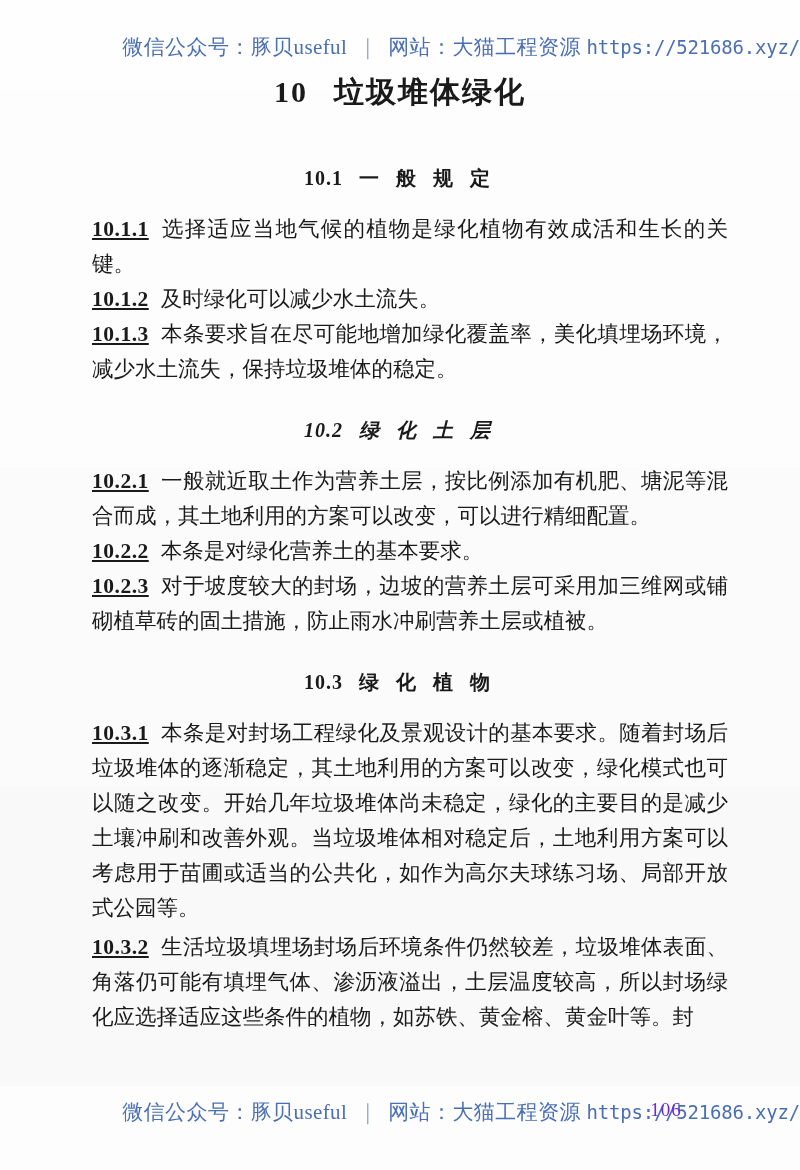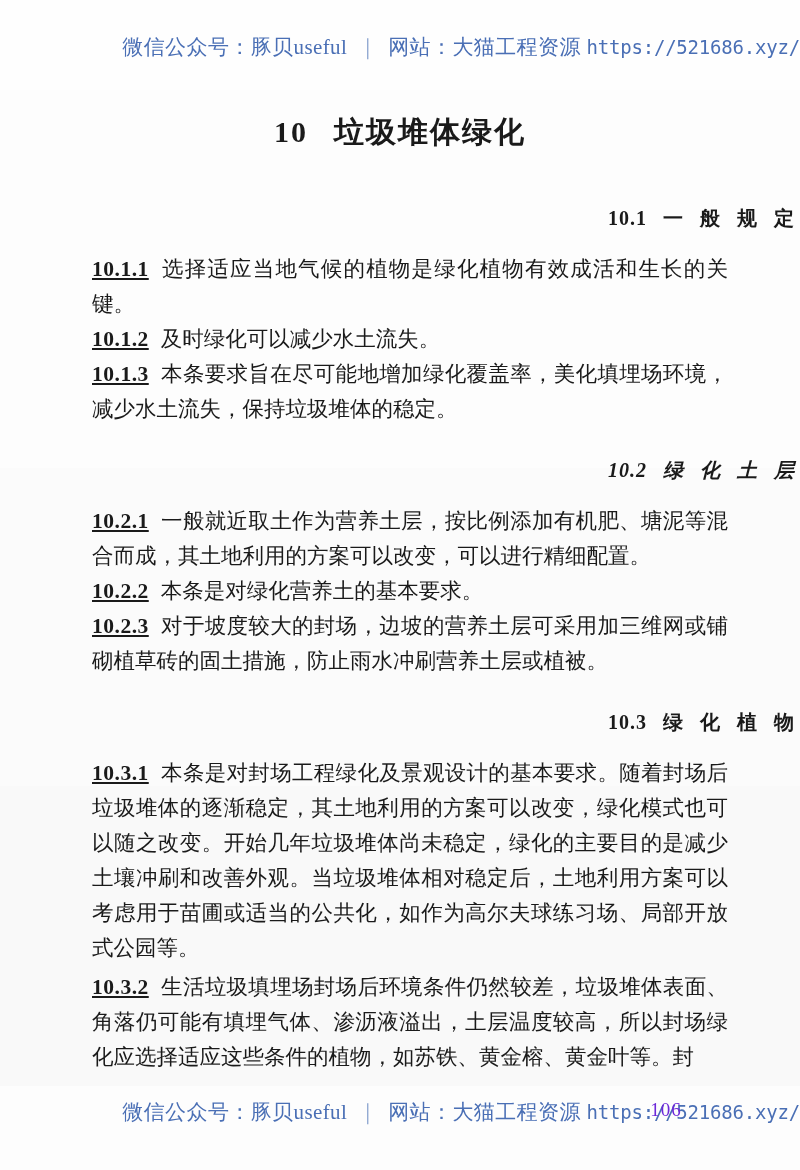--- a/index.html
+++ b/index.html
@@ -66,30 +66,30 @@
     top: 0;
     width: 800px;
   }
 
   .chapter-title {
     text-align: center;
     font-size: 30px;
     font-weight: bold;
     letter-spacing: 2px;
     margin: 0;
-    padding-top: 112px;
+    padding-top: 72px;
     font-family: "Liberation Serif", "DejaVu Serif", serif;
   }
   .chapter-title .num {
     margin-right: 26px;
     font-family: "Liberation Serif", "DejaVu Serif", serif;
   }
 
   .section-title {
-    text-align: right;
+    text-align: center;
     font-size: 20px;
     font-weight: bold;
     letter-spacing: 1px;
     margin: 0;
   }
   .section-title .num { margin-right: 16px; }
   .section-title .txt { letter-spacing: 6px; }
 
   .para {
     font-size: 21.5px;

